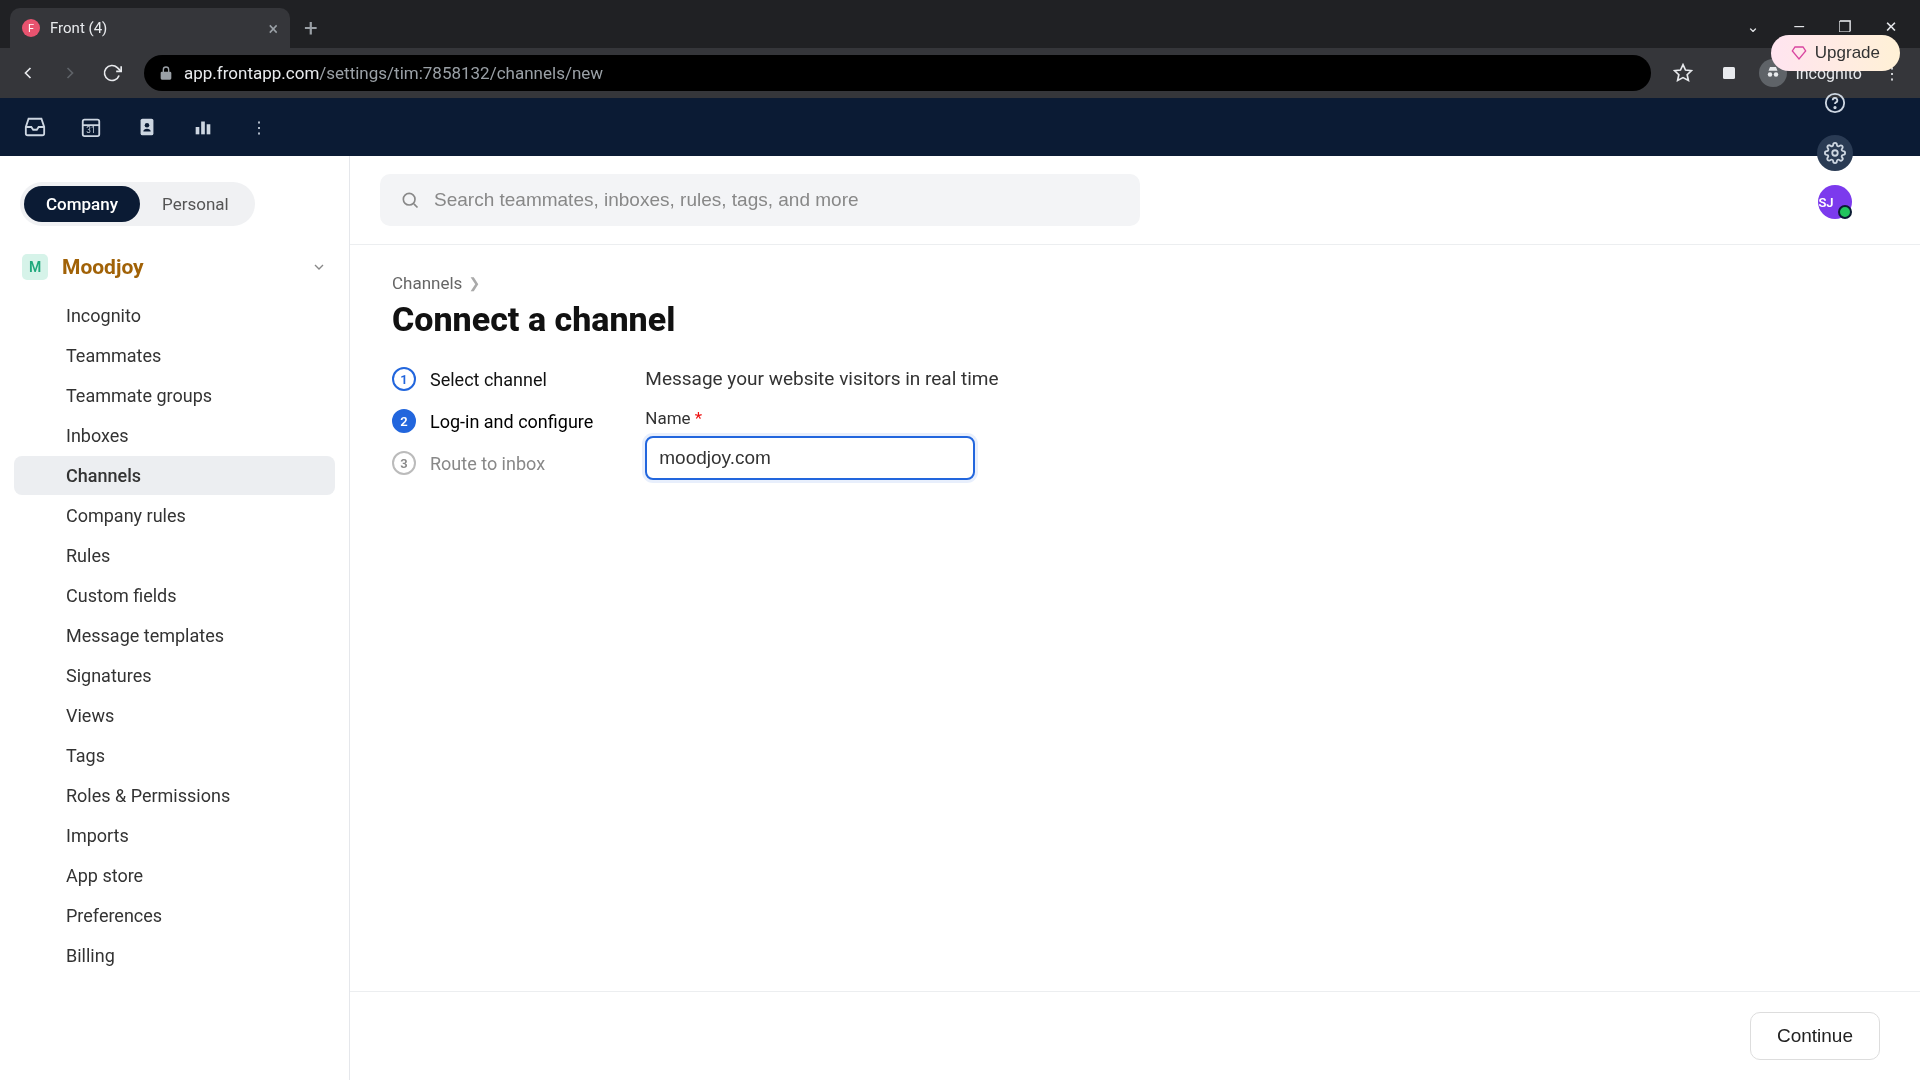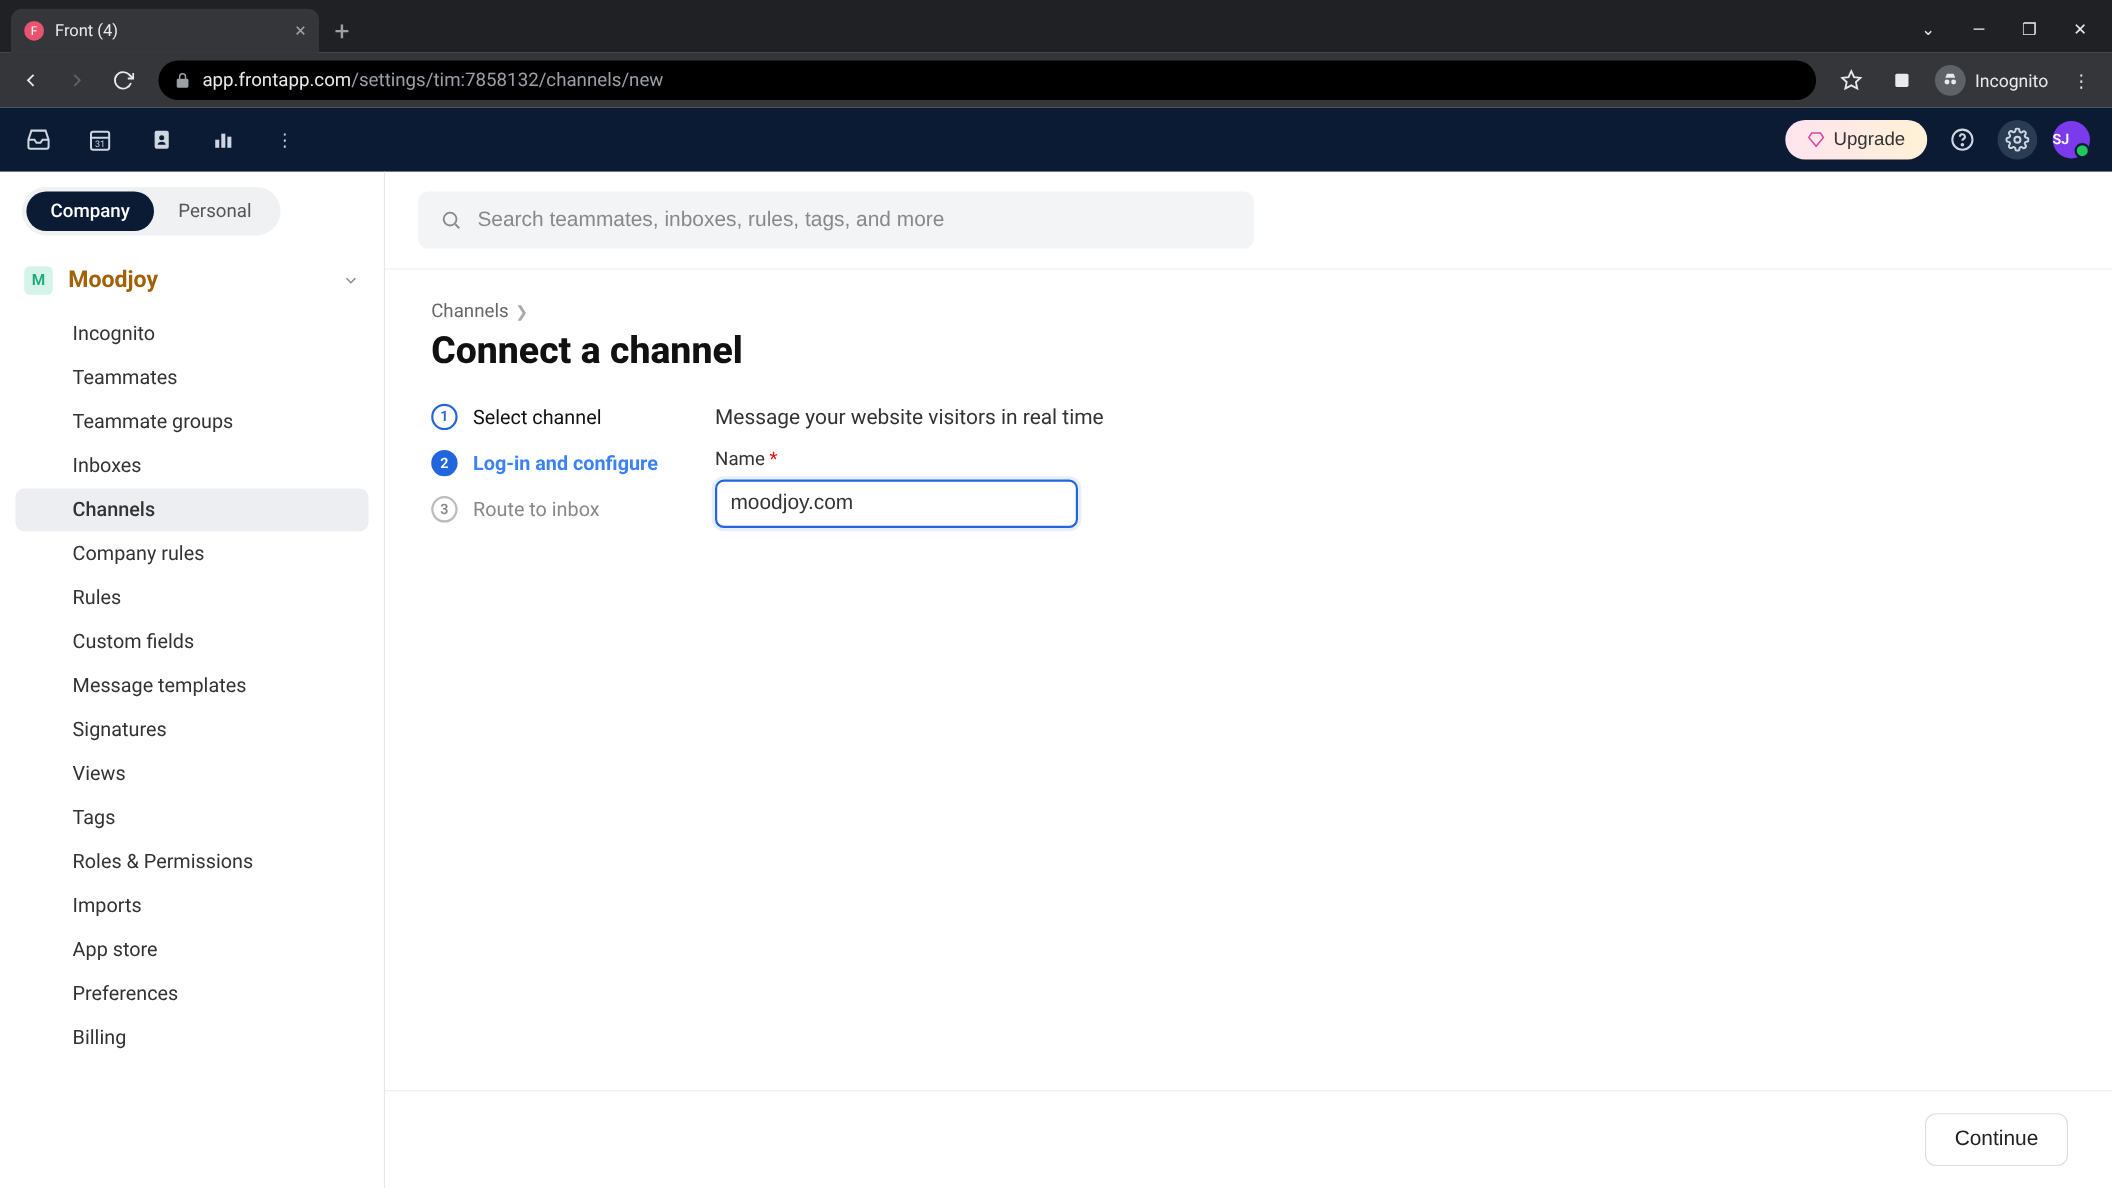--- a/index.html
+++ b/index.html
@@ -21,31 +21,31 @@
 .lock-icon { color:#9aa0a6; }
 .url-domain { color:#e8eaed; }
 .url-path { color:#9aa0a6; }
 .addr-right { display:flex; align-items:center; gap:14px; color:#e8eaed; }
 .incognito-badge { display:flex; align-items:center; gap:8px; font-size:16px; }
 .incog-icon { width:28px; height:28px; border-radius:50%; background:#5f6368; display:flex; align-items:center; justify-content:center; }
 
 
 .app-bar { background: #0b1b34; height: 58px; display:flex; align-items:center; padding: 0 20px; gap: 26px; }
 .app-icon { color:#cdd6e1; width:30px; height:30px; display:flex; align-items:center; justify-content:center; cursor:pointer; border-radius:6px; }
-.app-bar-right { margin-left:auto; display:flex; align-items:center; gap:14px; }
+.app-bar-right { margin-left:auto; display:flex; align-items:center; gap:14px;flex-direction:column; }
 .upgrade-btn { background: linear-gradient(90deg,#ffe4f0,#fff1d6); color:#333; border:none; border-radius:20px; padding: 8px 20px; font-size:17px; font-weight:500; display:flex; align-items:center; gap:8px; cursor:pointer; }
 .gem-icon { color:#d946a0; }
 .circ-btn { width:36px; height:36px; border-radius:50%; display:flex; align-items:center; justify-content:center; color:#cdd6e1; cursor:pointer; }
 .circ-btn.active { background:#2a3b54; }
 .avatar { width:34px; height:34px; border-radius:50%; background:#7c3aed; color:#fff; display:flex; align-items:center; justify-content:flex-start; font-size:13px; font-weight:600; position:relative; }
 .avatar::after { content:""; position:absolute; bottom:0; right:0; width:10px; height:10px; background:#22c55e; border-radius:50%; border:2px solid #0b1b34;}
 
 
 .layout { display:flex; height: calc(1080px - 48px - 50px - 58px); }
-.sidebar { width: 350px; border-right:1px solid #e5e7eb; padding: 14px 14px; overflow-y:auto; position:relative; }
+.sidebar { width: 350px; border-right:1px solid #e5e7eb; padding: 26px 14px; overflow-y:auto; position:relative; }
 .sidebar::-webkit-scrollbar { width:10px; }
 .sidebar::-webkit-scrollbar-thumb { background:#d0d0d0; border-radius:6px; }
 
 .seg-toggle { background:#f0f1f3; border-radius:22px; padding:4px; display:flex; width:fit-content; margin-bottom:18px; margin-left:6px; }
 .seg-opt { padding: 8px 22px; border-radius:20px; font-size:17px; color:#555; cursor:pointer; }
 .seg-opt.active { background:#0b1b34; color:#fff; font-weight:500; }
 
 .workspace-hdr { display:flex; align-items:center; gap:14px; padding: 10px 8px; cursor:pointer; }
 .ws-badge { width:26px; height:26px; border-radius:5px; background:#d6f3e9; color:#1ea97c; display:flex; align-items:center; justify-content:center; font-size:14px; font-weight:600; }
 .ws-name { font-size:21px; font-weight:700; color:#a16207; flex:1;}
@@ -68,21 +68,21 @@
 .breadcrumb { color:#666; font-size:17px; display:flex; align-items:center; gap:6px; margin-bottom:6px; }
 .bc-chev { color:#aaa; font-size:14px;}
 .page-title { font-size:34px; font-weight:800; color:#111; margin-bottom:28px; }
 
 .form-row { display:flex; gap: 52px; }
 .steps { list-style:none; }
 .step { display:flex; align-items:center; gap:14px; margin-bottom:18px; font-size:18px; }
 .step-num { width:24px; height:24px; border-radius:50%; border:2px solid #2266dd; color:#2266dd; display:flex; align-items:center; justify-content:center; font-size:13px; font-weight:600; }
 .step.done .step-num { border-color:#2266dd; color:#2266dd; }
 .step.active .step-num { background:#2266dd; color:#fff; border-color:#2266dd;}
-.step.active .step-label { font-weight:700; color:#3b82f6; }
+.step.active .step-label { font-weight:400; color:#000000; }
 .step.pending .step-num { border-color:#bbb; color:#888; }
 .step.pending .step-label { color:#888; }
 .step-label { color:#111; }
 
 .form-fields { }
 .field-desc { color:#333; font-size:19px; margin-bottom:18px; }
 .field-label { font-size:17px; color:#333; margin-bottom:8px; display:block; }
 .req { color:#e11; }
 .text-input { width:330px; height:44px; border:2px solid #2266dd; border-radius:8px; padding:0 12px; font-size:19px; color:#333; outline:none; box-shadow:0 0 0 3px rgba(34,102,221,0.1);}
 

